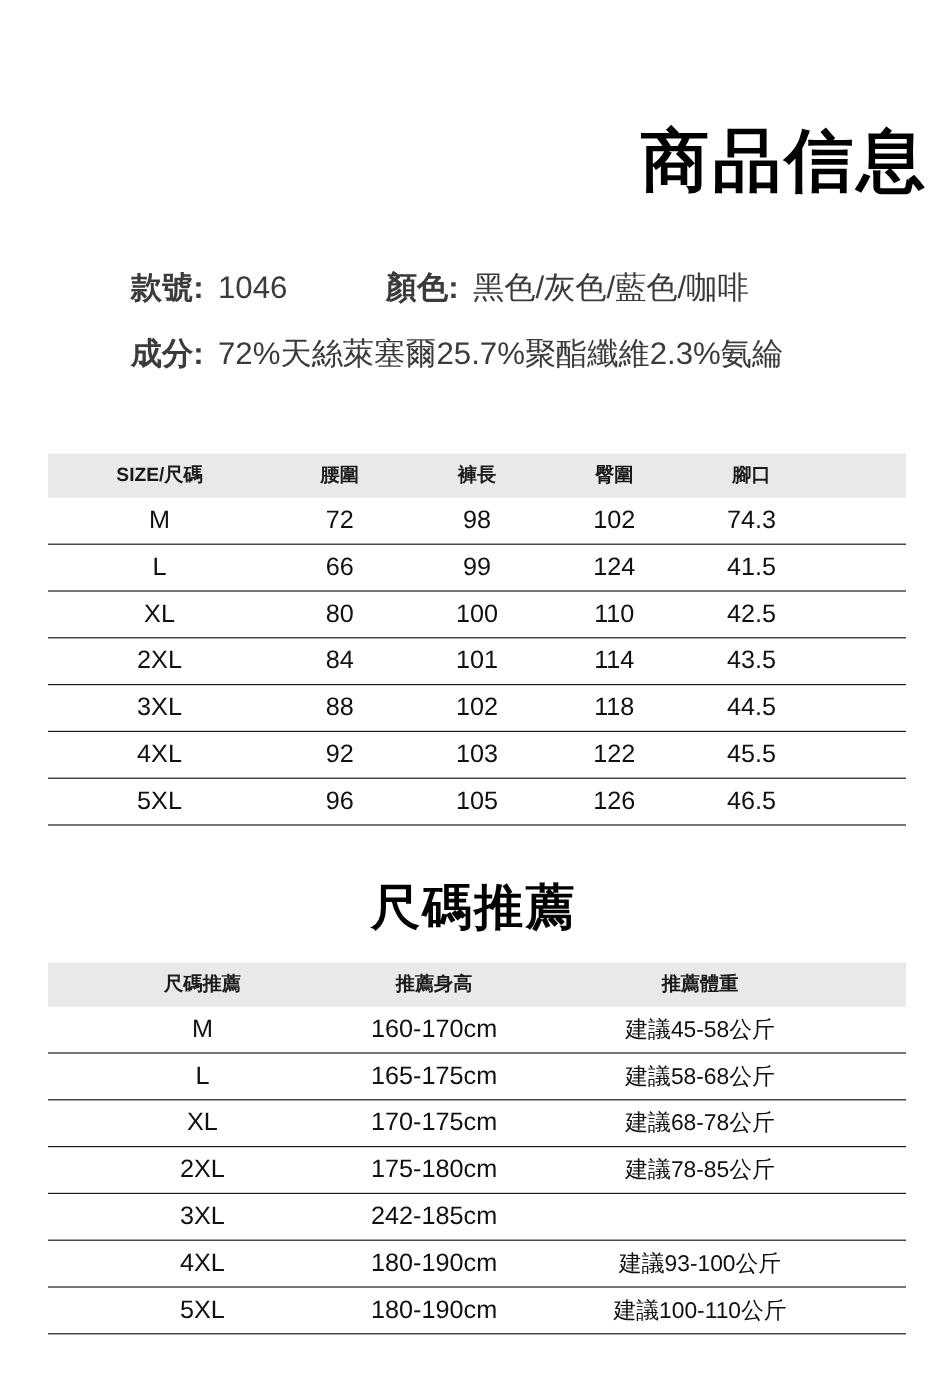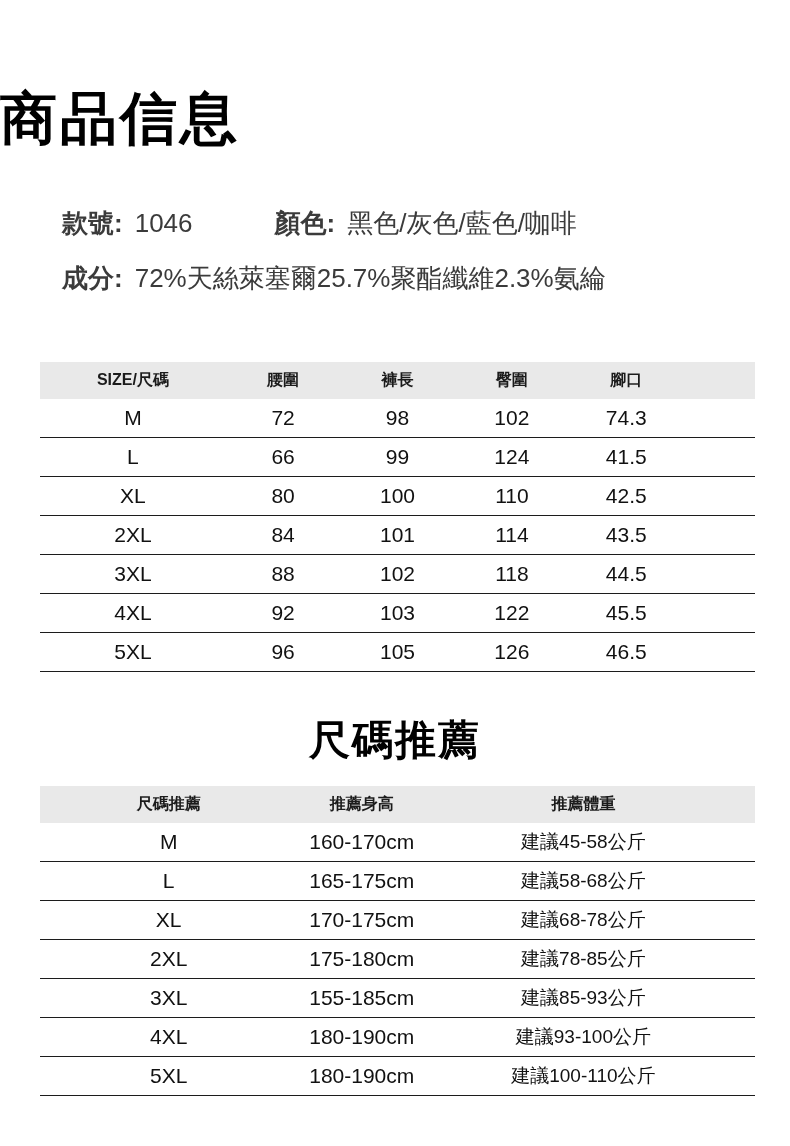--- a/index.html
+++ b/index.html
@@ -9,43 +9,44 @@
     font-family: "Liberation Sans", "DejaVu Sans", sans-serif;
   }
   .page {
     position: relative;
     width: 790px;
     height: 1146px;
     background: #ffffff;
     overflow: hidden;
   }
   .title {
-    margin: 0;
+    margin: 16px;
     padding-top: 84px;
-    text-align: left;
+    text-align: right;
     font-size: 57px;
     line-height: 1.2;
     font-weight: 700;
     color: #000000;
     letter-spacing: 3px;
   }
   .info {
     margin: 54px 0 0 62px;
     color: var(--text-dark, #3b3b3b);
     font-size: 26px;
   }
   .info-row {
     display: flex;
     align-items: baseline;
     margin-bottom: 20px;
     white-space: nowrap;
   }
   .info-lbl {
     font-weight: 700;
     margin-right: 12px;
+    margin-left: 47px;
   }
   .color-lbl {
     margin-left: 82px;
   }
   .data-table {
     width: 715px;
     margin-left: 40px;
   }
   .size-table { margin-top: 66px; }
   .rec-table  { margin-top: 20px; }
@@ -191,22 +192,21 @@
       <span class="cell c2">170-175cm</span>
       <span class="cell c3">建議68-78公斤</span>
     </div>
       <div class="trow">
       <span class="cell c1">2XL</span>
       <span class="cell c2">175-180cm</span>
       <span class="cell c3">建議78-85公斤</span>
     </div>
       <div class="trow">
       <span class="cell c1">3XL</span>
-      <span class="cell c2">155-185cm</span>
-      <span class="cell c3">建議85-93公斤</span>
+      <span class="cell c2">242-185cm</span>
     </div>
       <div class="trow">
       <span class="cell c1">4XL</span>
       <span class="cell c2">180-190cm</span>
       <span class="cell c3">建議93-100公斤</span>
     </div>
       <div class="trow">
       <span class="cell c1">5XL</span>
       <span class="cell c2">180-190cm</span>
       <span class="cell c3">建議100-110公斤</span>

